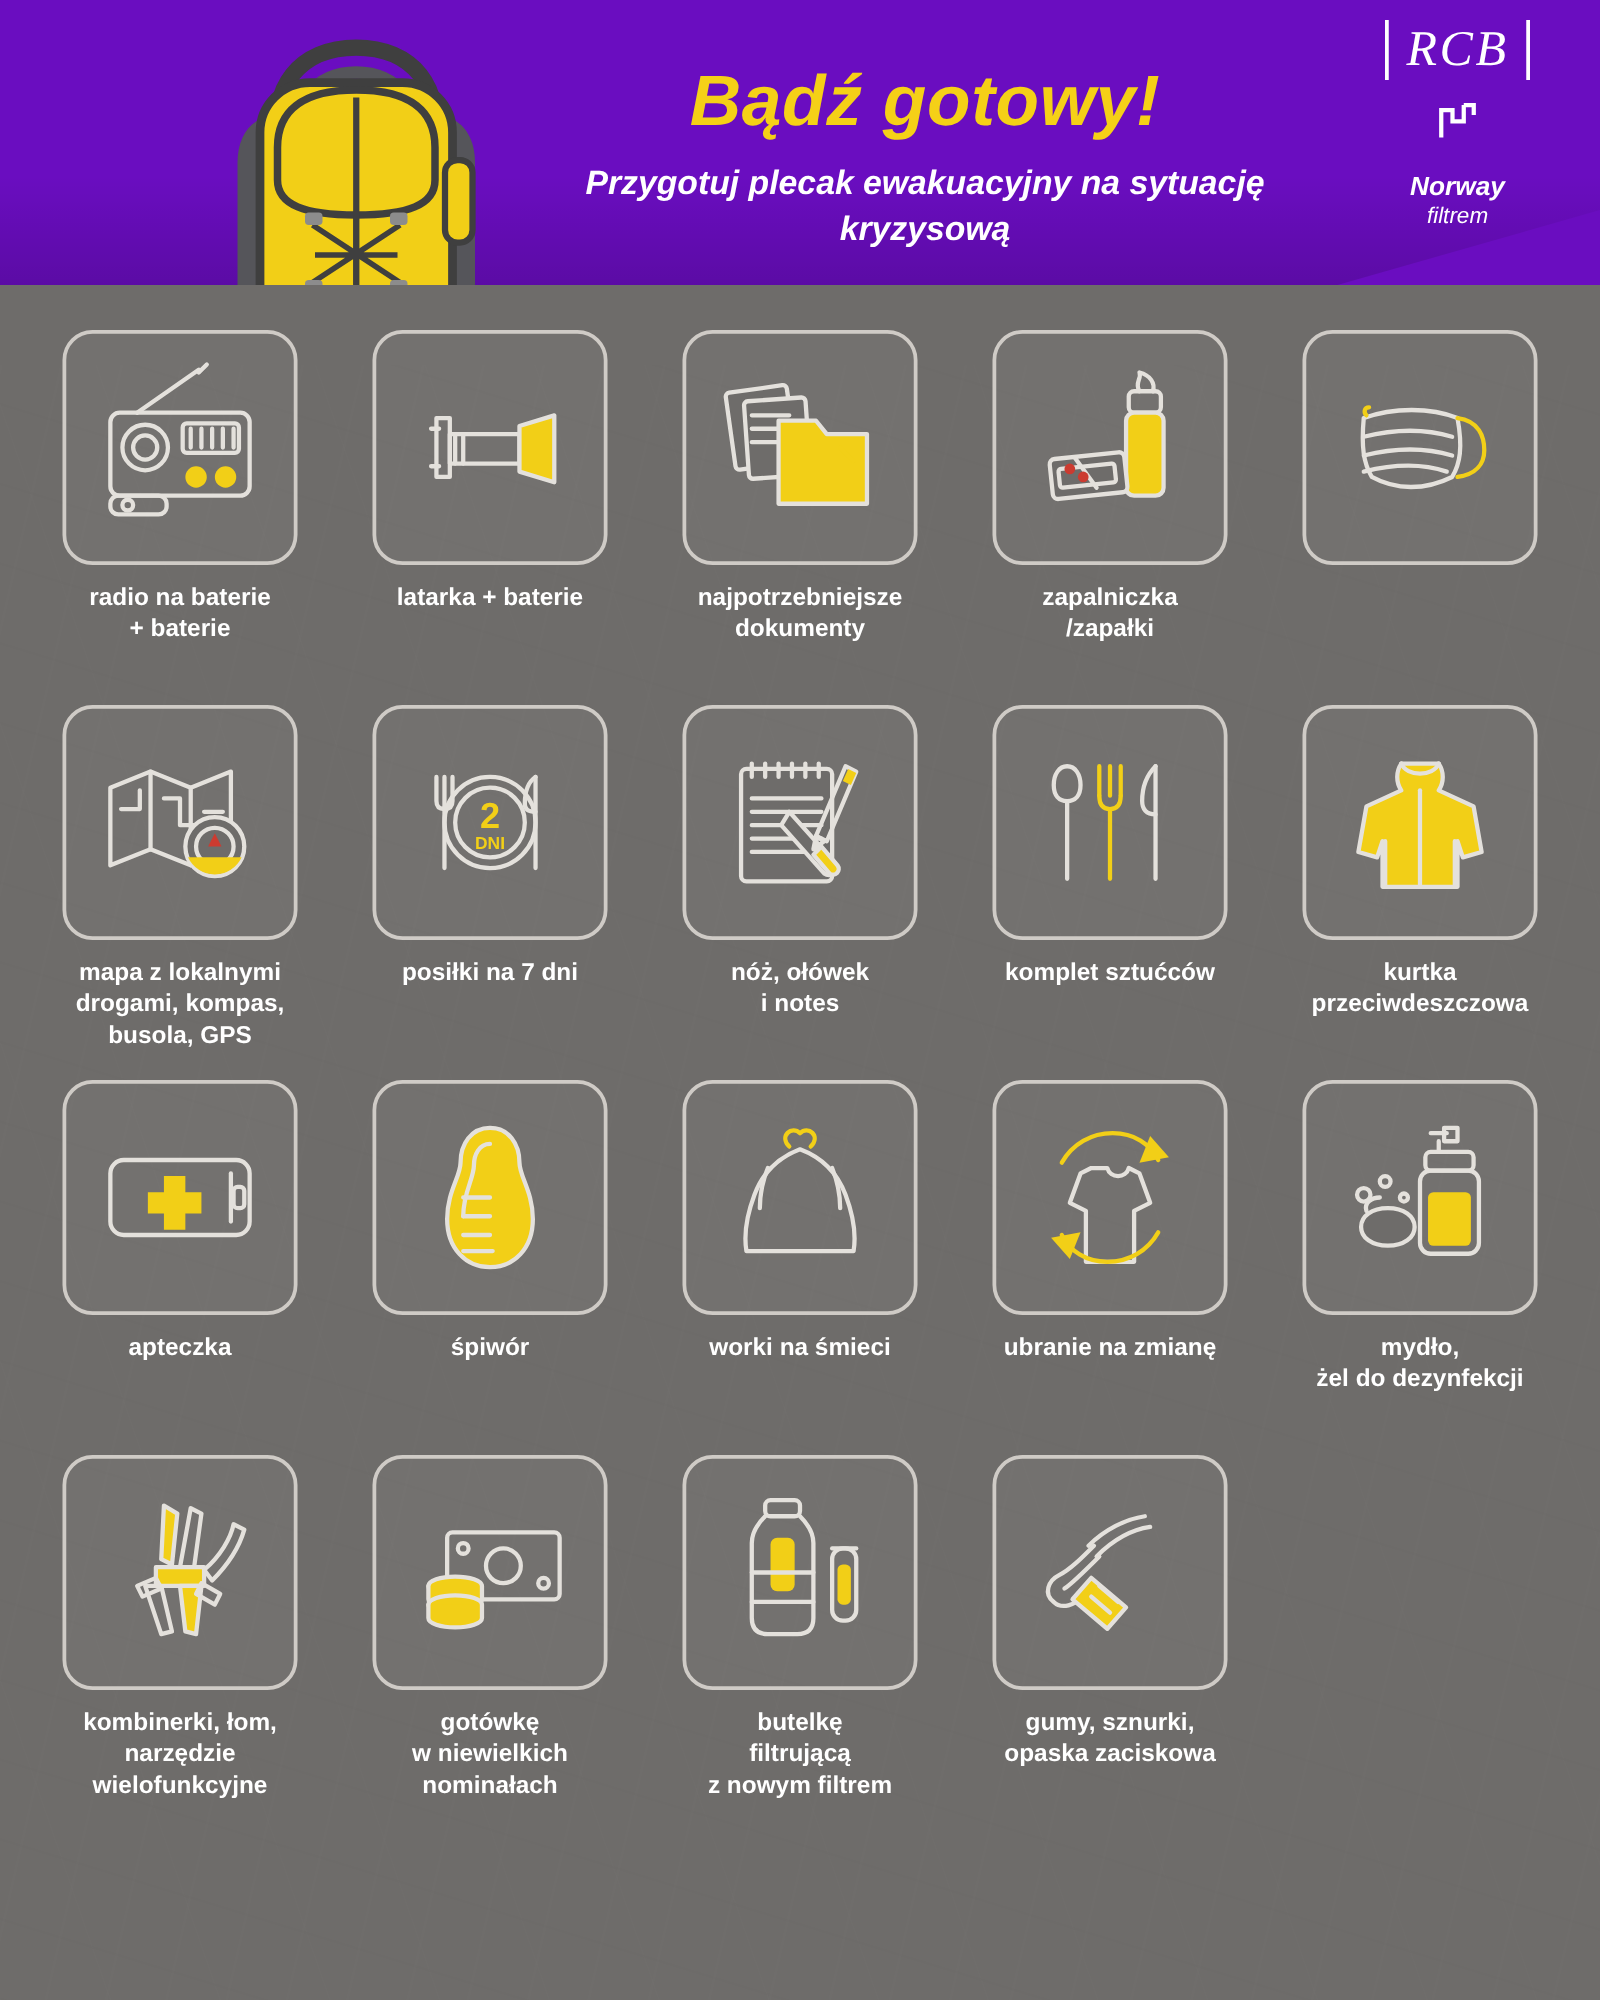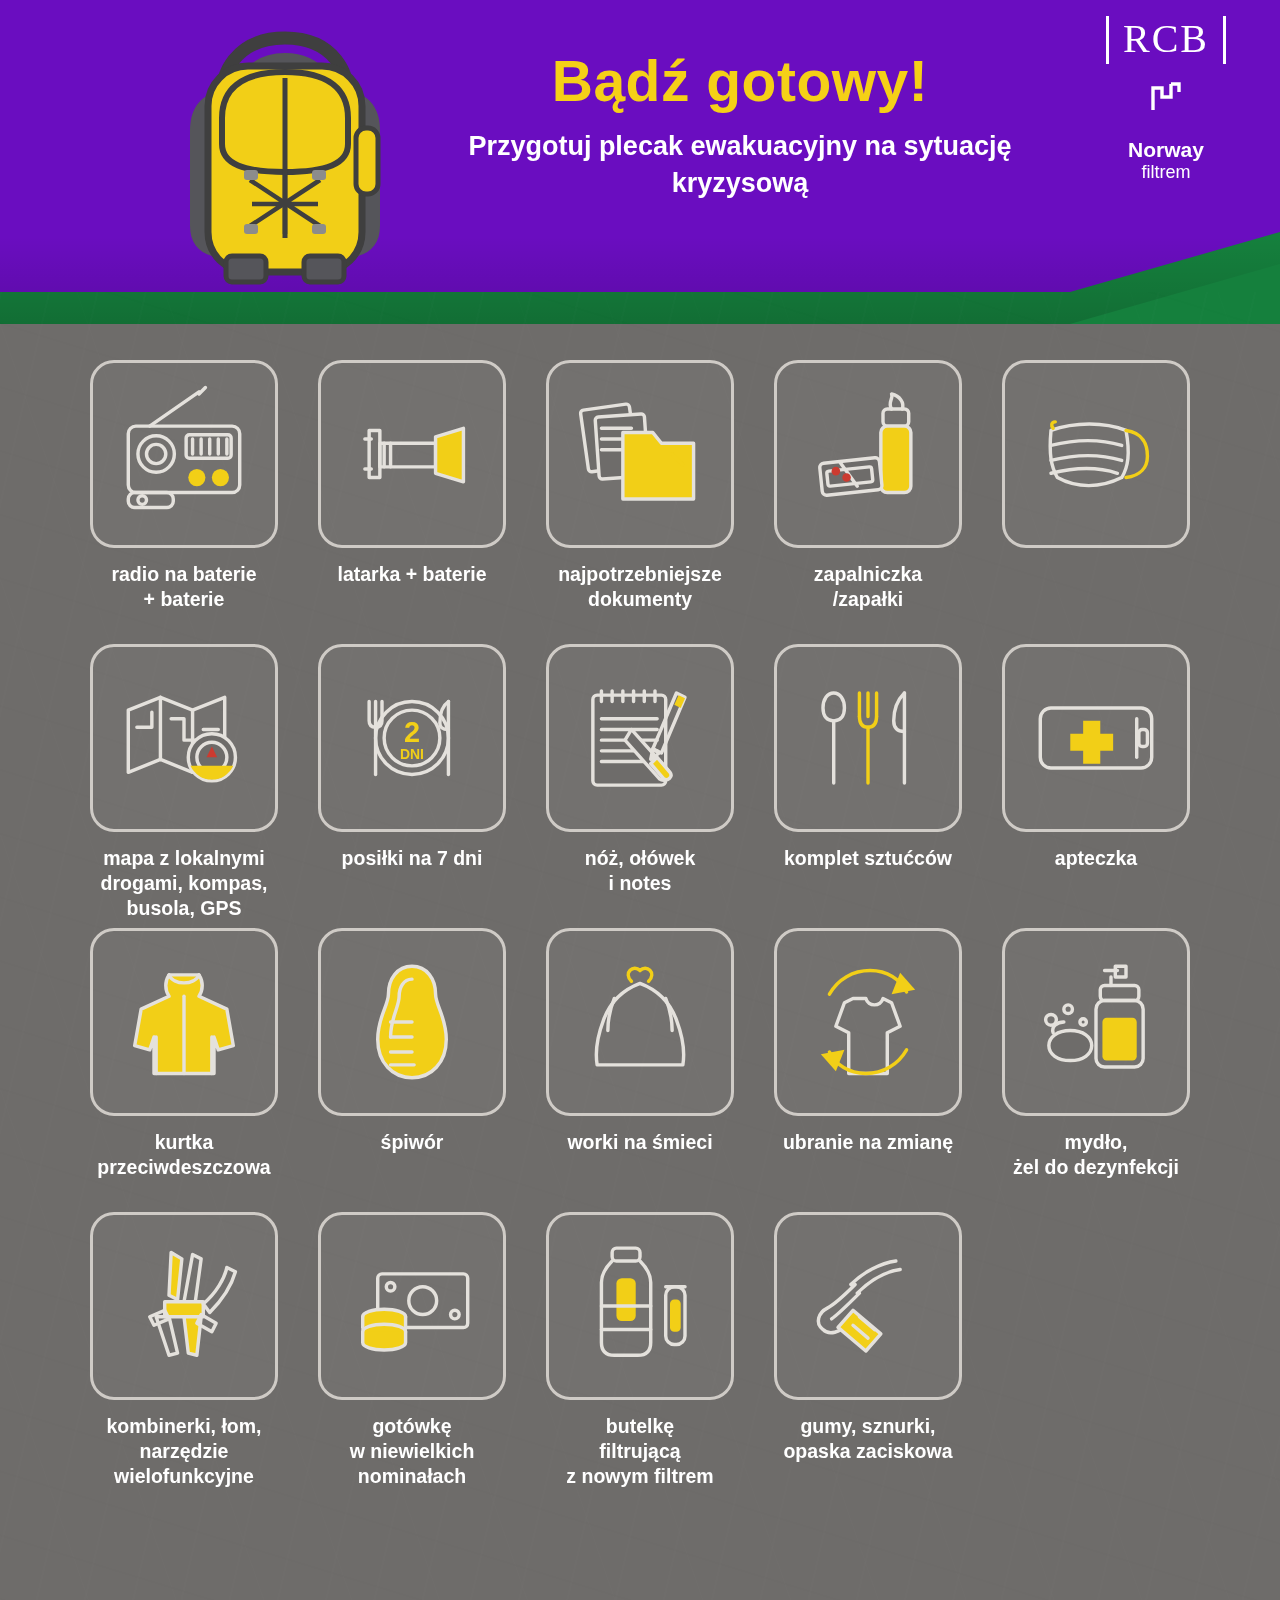--- a/index.html
+++ b/index.html
@@ -12,23 +12,24 @@
     background: #6e6c6a;
     font-family: "Liberation Sans", sans-serif;
     overflow: hidden;
     position: relative;
   }
 
   
   .header {
     position: relative;
     width: 1280px;
-    height: 324px;
+    height: 228px;
     background: #15803d;
     overflow: hidden;
+    font-style: italic;
   }
   .header-purple {
     position: absolute;
     inset: 0;
     background: #6a0dc0;
     clip-path: polygon(0 0, 1280px 0, 1280px 232px, 1070px 292px, 0 292px);
   }
   .header-purple-dark {
     position: absolute;
     left: 0;
@@ -114,20 +115,21 @@
   
   .grid {
     position: relative;
     width: 1280px;
     padding: 36px 0 20px 0;
     display: grid;
     grid-template-columns: repeat(5, 228px);
     justify-content: center;
     row-gap: 4px;
     column-gap: 0px;
+    gap: 20px;
   }
   .paper-texture {
     position: absolute;
     inset: 292px 0 0 0;
     pointer-events: none;
     opacity: .18;
     background:
       repeating-linear-gradient(103deg, rgba(255,255,255,.055) 0 2px, rgba(0,0,0,0) 2px 47px),
       repeating-linear-gradient(17deg, rgba(0,0,0,.05) 0 2px, rgba(0,0,0,0) 2px 61px),
       repeating-linear-gradient(71deg, rgba(255,255,255,.04) 0 1px, rgba(0,0,0,0) 1px 83px);
@@ -354,40 +356,40 @@
         <path class="st" d="M104 28c-8 8-10 18-10 26 0 6 3 10 10 10"></path>
         <path class="st" d="M104 28v84"></path>
       </svg>
     </div>
     <div class="cell-label">komplet sztućców</div>
   </div>
 
   <div class="cell">
     <div class="tile">
       <svg viewBox="0 0 140 140" width="150" height="150">
+        <path class="ylf" d="M56 26c-4 6-4 14 0 20l-26 12-6 34 14 4 4-12v34h56V84l4 12 14-4-6-34-26-12c4-6 4-14 0-20z"></path>
+        <path class="st" d="M70 46v72"></path>
+        <path class="st" d="M56 26c4 10 24 10 28 0"></path>
+        <path class="st" d="M44 84v34M96 84v34"></path>
+      </svg>
+    </div>
+    <div class="cell-label">kurtka
+przeciwdeszczowa</div>
+  </div>
+
+  <div class="cell">
+    <div class="tile">
+      <svg viewBox="0 0 140 140" width="150" height="150">
         <rect class="st" x="18" y="42" width="104" height="56" rx="10"></rect>
         <path class="st" d="M108 52v36"></path>
         <rect class="st" x="110" y="62" width="8" height="16" rx="3"></rect>
         <path class="yl" d="M58 54h16v12h12v16H74v12H58V82H46V66h12z"></path>
       </svg>
     </div>
     <div class="cell-label">apteczka</div>
-  </div>
-
-  <div class="cell">
-    <div class="tile">
-      <svg viewBox="0 0 140 140" width="150" height="150">
-        <path class="ylf" d="M56 26c-4 6-4 14 0 20l-26 12-6 34 14 4 4-12v34h56V84l4 12 14-4-6-34-26-12c4-6 4-14 0-20z"></path>
-        <path class="st" d="M70 46v72"></path>
-        <path class="st" d="M56 26c4 10 24 10 28 0"></path>
-        <path class="st" d="M44 84v34M96 84v34"></path>
-      </svg>
-    </div>
-    <div class="cell-label">kurtka
-przeciwdeszczowa</div>
   </div>
 
   <div class="cell">
     <div class="tile">
       <svg viewBox="0 0 140 140" width="150" height="150">
         <path class="ylf" d="M70 18c-14 0-22 12-22 26 0 10-10 22-10 42 0 22 14 36 32 36s32-14 32-36c0-20-10-32-10-42 0-14-8-26-22-26z"></path>
         <path class="st" d="M70 30c-8 0-12 8-12 16 0 10-8 20-8 38"></path>
         <path class="st" d="M50 70h20M50 84h20M50 98h20M50 110h22"></path>
       </svg>
     </div>

